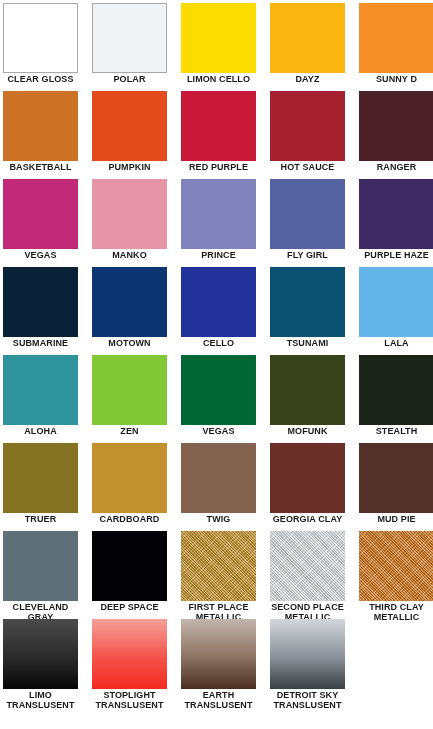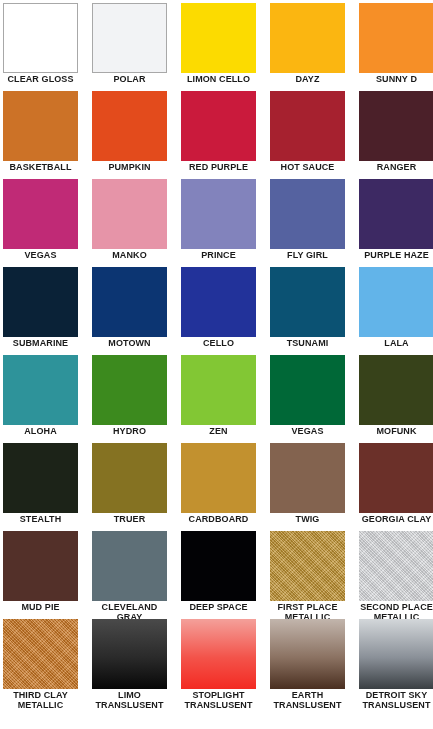--- a/index.html
+++ b/index.html
@@ -129,24 +129,20 @@
     </div>
     <div class="swatch-cell">
       <div class="swatch-chip" style="background-color: rgb(98, 180, 233);"></div>
       <div class="swatch-label">LALA</div>
     </div>
     <div class="swatch-cell">
       <div class="swatch-chip" style="background-color: rgb(46, 147, 154);"></div>
       <div class="swatch-label">ALOHA</div>
     </div>
     <div class="swatch-cell">
-      <div class="swatch-chip" style="background-color: rgb(60, 138, 30);"></div>
-      <div class="swatch-label">HYDRO</div>
-    </div>
-    <div class="swatch-cell">
       <div class="swatch-chip" style="background-color: rgb(130, 199, 52);"></div>
       <div class="swatch-label">ZEN</div>
     </div>
     <div class="swatch-cell">
       <div class="swatch-chip" style="background-color: rgb(0, 104, 55);"></div>
       <div class="swatch-label">VEGAS</div>
     </div>
     <div class="swatch-cell">
       <div class="swatch-chip" style="background-color: rgb(55, 66, 26);"></div>
       <div class="swatch-label">MOFUNK</div>

